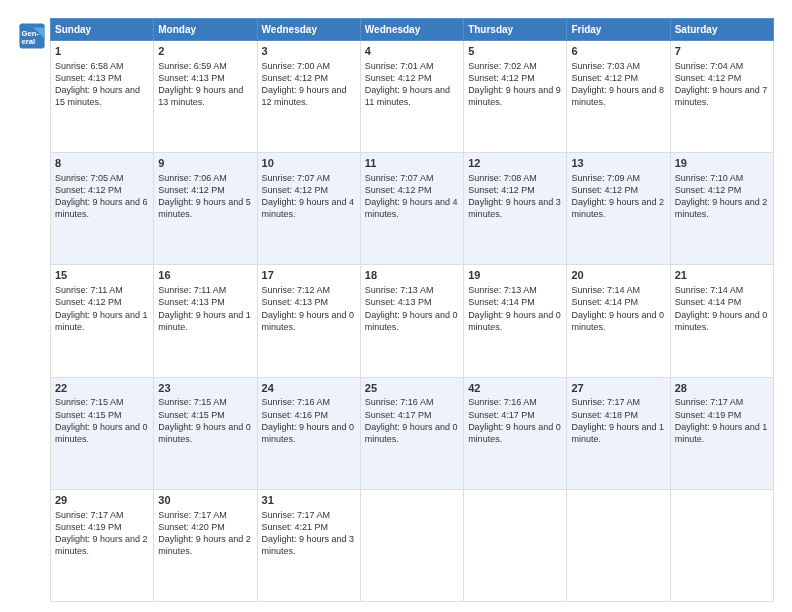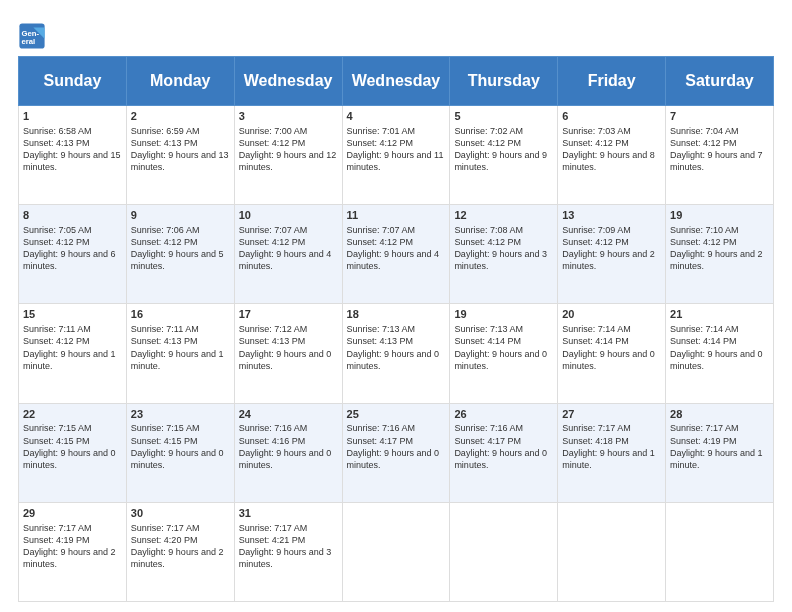--- a/index.html
+++ b/index.html
@@ -8,21 +8,21 @@
       height: 612px;
       font-family: Arial, sans-serif;
       background: #fff;
       overflow: hidden;
     }
     .page {
       width: 792px;
       height: 612px;
       padding: 18px 18px 10px 18px;
       display: flex;
-      flex-direction: column;
+      flex-direction: row;
     }
     .header {
       display: flex;
       justify-content: space-between;
       align-items: flex-start;
       margin-bottom: 6px;
     }
     .logo {
       display: flex;
       align-items: center;
@@ -58,24 +58,24 @@
     .calendar {
       flex: 1;
       border: 1px solid #ccc;
       border-collapse: collapse;
       width: 100%;
       table-layout: fixed;
     }
     .calendar th {
       background-color: #3a7abf;
       color: #fff;
-      font-size: 16px;
+      font-size: 10px;
       font-weight: bold;
-      padding: 15px 4px;
-      text-align: center;
+      padding: 5px 4px;
+      text-align: left;
       border: 1px solid #5590cc;
     }
     .calendar td {
       vertical-align: top;
       font-size: 9px;
       color: #333;
       padding: 3px 4px;
       border: 1px solid #ddd;
       line-height: 1.35;
       background: #fff;
@@ -160,21 +160,21 @@
           <td><span class="day-num">18</span>Sunrise: 7:13 AM<br>Sunset: 4:13 PM<br>Daylight: 9 hours and 0 minutes.</td>
           <td><span class="day-num">19</span>Sunrise: 7:13 AM<br>Sunset: 4:14 PM<br>Daylight: 9 hours and 0 minutes.</td>
           <td><span class="day-num">20</span>Sunrise: 7:14 AM<br>Sunset: 4:14 PM<br>Daylight: 9 hours and 0 minutes.</td>
           <td><span class="day-num">21</span>Sunrise: 7:14 AM<br>Sunset: 4:14 PM<br>Daylight: 9 hours and 0 minutes.</td>
         </tr>
         <tr class="row-even">
           <td><span class="day-num">22</span>Sunrise: 7:15 AM<br>Sunset: 4:15 PM<br>Daylight: 9 hours and 0 minutes.</td>
           <td><span class="day-num">23</span>Sunrise: 7:15 AM<br>Sunset: 4:15 PM<br>Daylight: 9 hours and 0 minutes.</td>
           <td><span class="day-num">24</span>Sunrise: 7:16 AM<br>Sunset: 4:16 PM<br>Daylight: 9 hours and 0 minutes.</td>
           <td><span class="day-num">25</span>Sunrise: 7:16 AM<br>Sunset: 4:17 PM<br>Daylight: 9 hours and 0 minutes.</td>
-          <td><span class="day-num">26</span>Sunrise: 7:16 AM<br>Sunset: 4:17 PM<br>Daylight: 9 hours and 0 minutes.</td>
+          <td><span class="day-num">42</span>Sunrise: 7:16 AM<br>Sunset: 4:17 PM<br>Daylight: 9 hours and 0 minutes.</td>
           <td><span class="day-num">27</span>Sunrise: 7:17 AM<br>Sunset: 4:18 PM<br>Daylight: 9 hours and 1 minute.</td>
           <td><span class="day-num">28</span>Sunrise: 7:17 AM<br>Sunset: 4:19 PM<br>Daylight: 9 hours and 1 minute.</td>
         </tr>
         <tr class="row-odd">
           <td><span class="day-num">29</span>Sunrise: 7:17 AM<br>Sunset: 4:19 PM<br>Daylight: 9 hours and 2 minutes.</td>
           <td><span class="day-num">30</span>Sunrise: 7:17 AM<br>Sunset: 4:20 PM<br>Daylight: 9 hours and 2 minutes.</td>
           <td><span class="day-num">31</span>Sunrise: 7:17 AM<br>Sunset: 4:21 PM<br>Daylight: 9 hours and 3 minutes.</td>
           <td class="empty-cell"></td>
           <td class="empty-cell"></td>
           <td class="empty-cell"></td>

